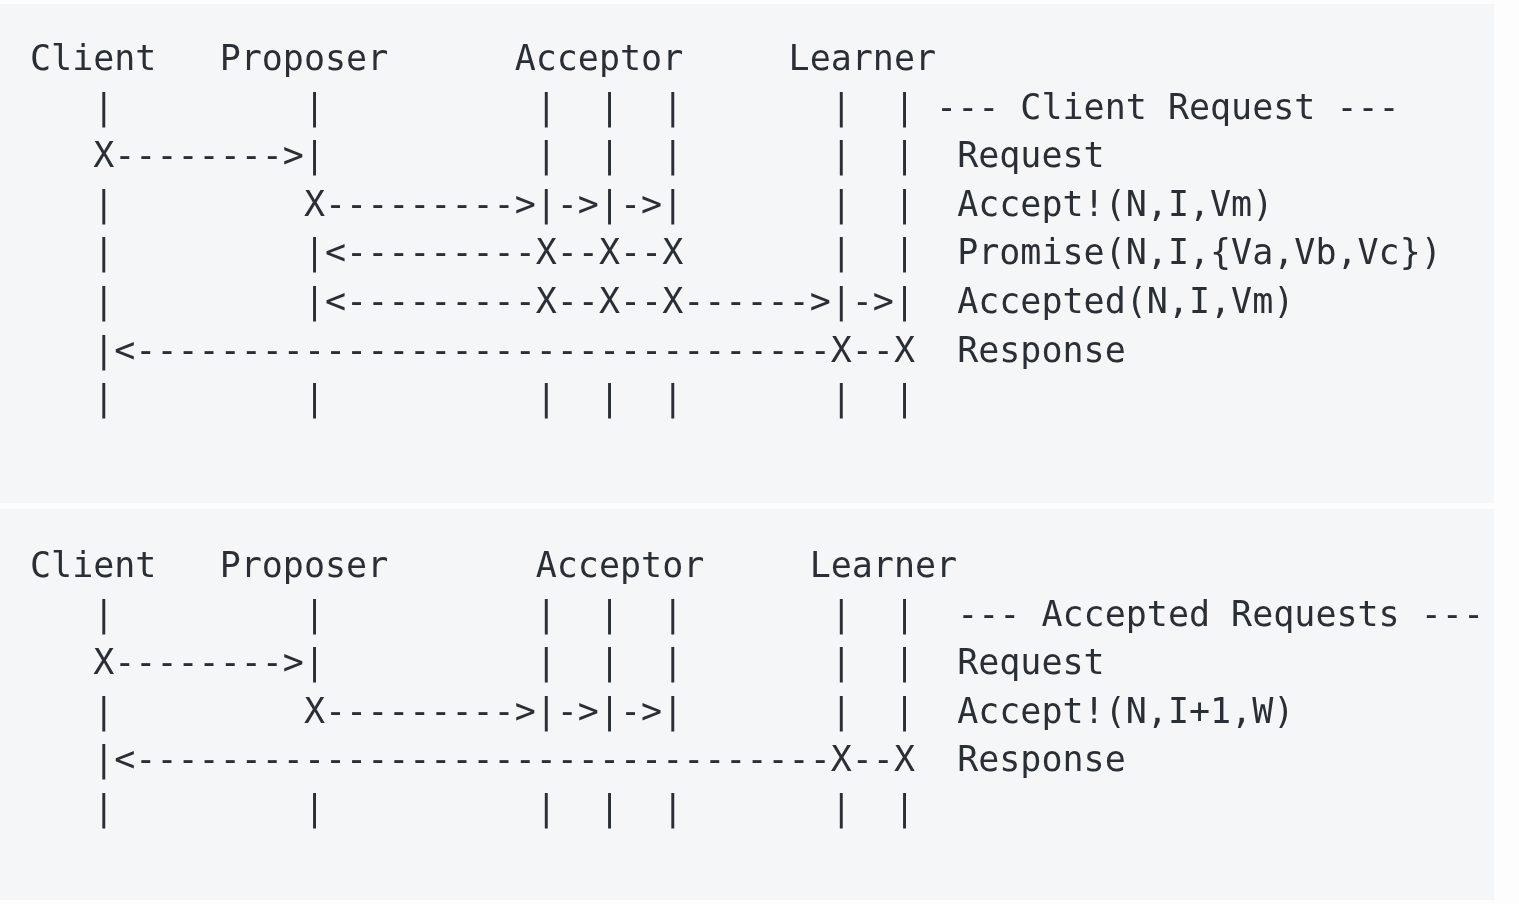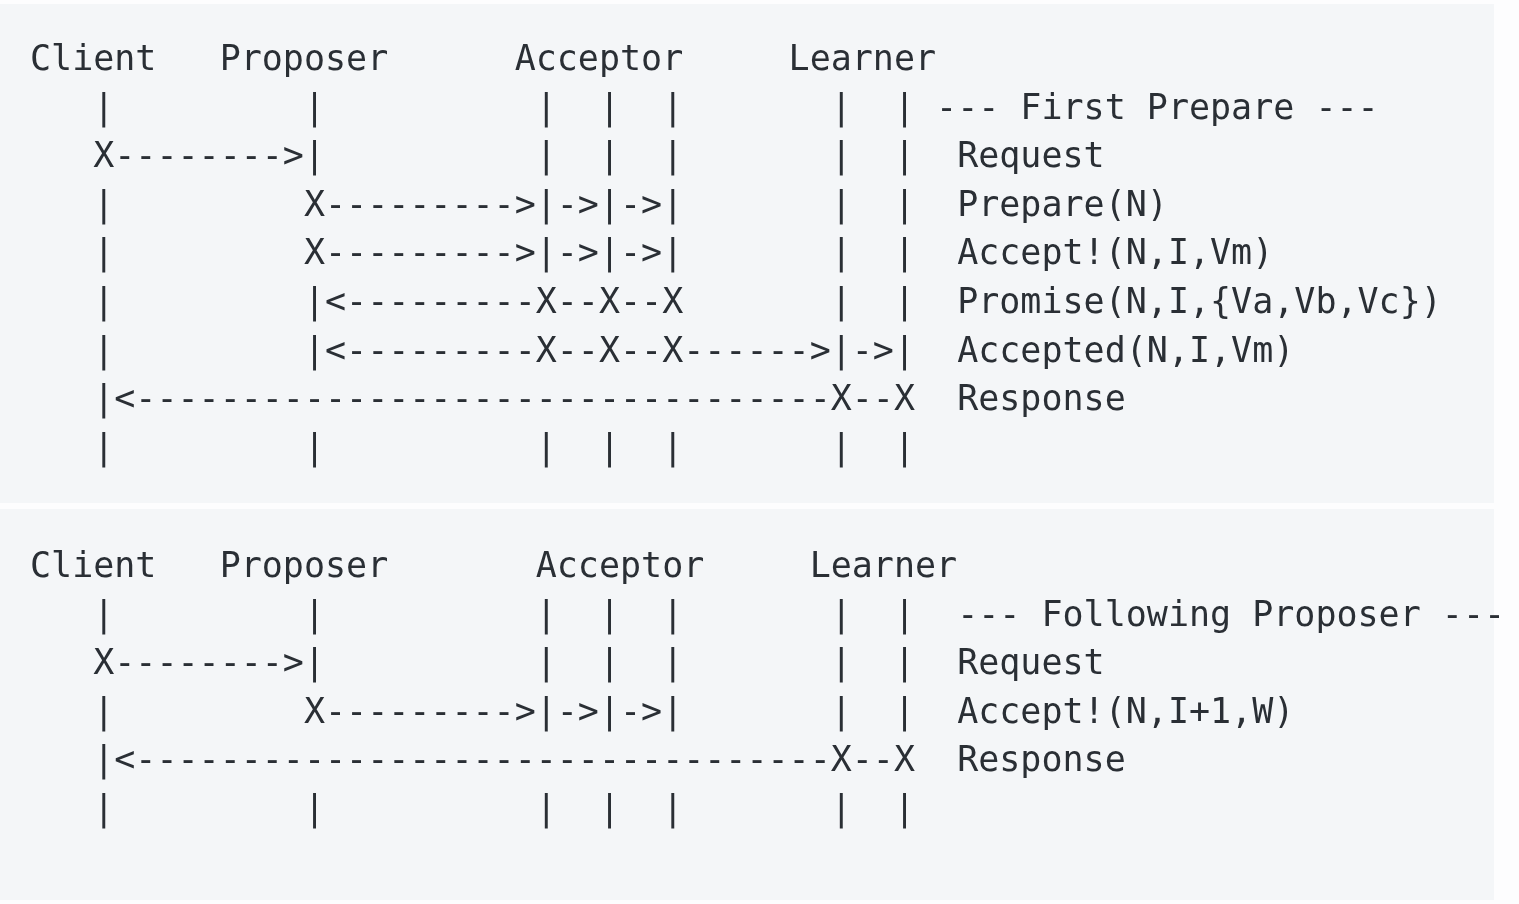--- a/index.html
+++ b/index.html
@@ -35,30 +35,29 @@
     white-space: pre;
     color: #2a2f35;
     letter-spacing: 0;
   }
 </style>
 </head>
 <body>
 
 <div class="code-block block-1">
   <div class="line">Client   Proposer      Acceptor     Learner</div>
-  <div class="line">   |         |          |  |  |       |  | --- First Prepare ---</div>
+  <div class="line">   |         |          |  |  |       |  | --- Client Request ---</div>
   <div class="line">   X--------&gt;|          |  |  |       |  |  Request</div>
-  <div class="line">   |         X---------&gt;|-&gt;|-&gt;|       |  |  Prepare(N)</div>
   <div class="line">   |         X---------&gt;|-&gt;|-&gt;|       |  |  Accept!(N,I,Vm)</div>
   <div class="line">   |         |&lt;---------X--X--X       |  |  Promise(N,I,{Va,Vb,Vc})</div>
   <div class="line">   |         |&lt;---------X--X--X------&gt;|-&gt;|  Accepted(N,I,Vm)</div>
   <div class="line">   |&lt;---------------------------------X--X  Response</div>
   <div class="line">   |         |          |  |  |       |  |</div>
 </div>
 
 <div class="code-block block-2">
   <div class="line">Client   Proposer       Acceptor     Learner</div>
-  <div class="line">   |         |          |  |  |       |  |  --- Following Proposer ---</div>
+  <div class="line">   |         |          |  |  |       |  |  --- Accepted Requests ---</div>
   <div class="line">   X--------&gt;|          |  |  |       |  |  Request</div>
   <div class="line">   |         X---------&gt;|-&gt;|-&gt;|       |  |  Accept!(N,I+1,W)</div>
   <div class="line">   |&lt;---------------------------------X--X  Response</div>
   <div class="line">   |         |          |  |  |       |  |</div>
 </div>
 
 </body></html>

